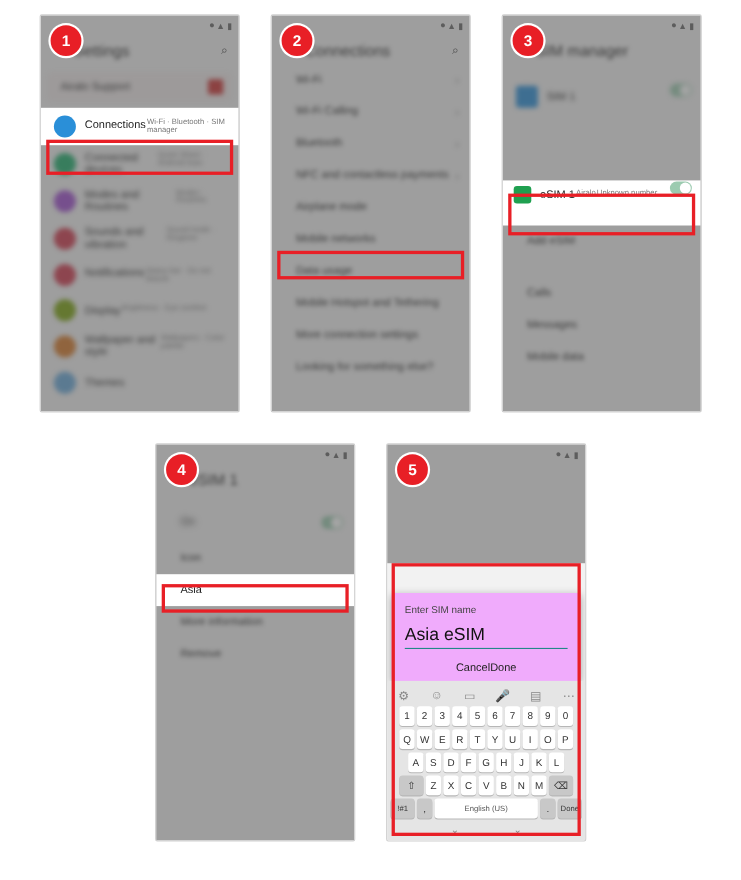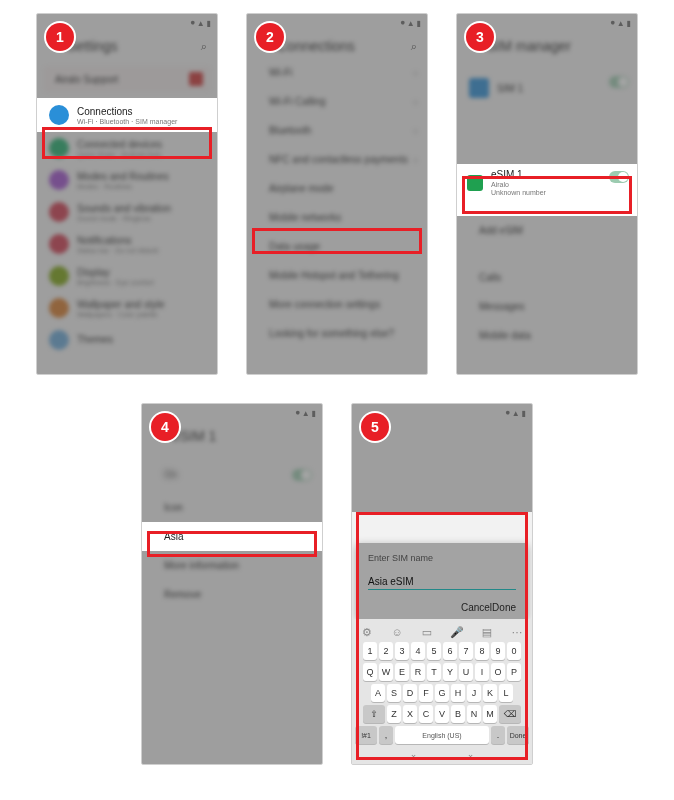--- a/index.html
+++ b/index.html
@@ -13,42 +13,42 @@
   .badge { position:absolute; width:28px; height:28px; border-radius:50%; background:#e81f26; color:#fff; font-size:14px; font-weight:700; display:flex; align-items:center; justify-content:center; top:9px; left:9px; z-index:10; box-shadow:0 0 0 2px #fff; }
   .status-bar { height:18px; display:flex; align-items:center; justify-content:flex-end; padding:0 6px; gap:2px; font-size:8px; color:#333; }
   .status-bar span { filter:blur(0.5px); opacity:0.7; }
   .hdr { padding:6px 10px 4px 30px; display:flex; align-items:center; }
   .hdr .title { font-size:14px; color:#222; filter:blur(2px); flex:1; }
   .hdr .glass { font-size:11px; color:#555; }
   .blurtxt { filter:blur(2.2px); }
   .circle-ic { width:18px; height:18px; border-radius:50%; flex-shrink:0; }
   .row-item { padding:6px 8px 6px 12px; display:flex; gap:8px; align-items:center; }
   .row-item .circle-ic { width:20px; height:20px; }
-  .texts { display:flex; flex-direction:column; gap:1px; flex:1; }
+  .texts { display:flex; flex-direction:row; gap:1px; flex:1; }
   .ttl { font-size:10px; color:#222; }
   .sub { font-size:7px; color:#777; }
   .highlight { position:relative; background:#fff; z-index:5; }
   .highlight-frame { position:absolute; border:3px solid #e81f26; z-index:6; pointer-events:none; }
   .conn-item { padding:9px 8px 9px 22px; font-size:10px; color:#222; position:relative; filter:blur(2px); }
   .conn-item .arrow { position:absolute; right:10px; top:50%; transform:translateY(-50%); font-size:8px; color:#555; filter:blur(1px); }
   .toggle { width:20px; height:12px; background:#9ccbb0; border-radius:6px; position:absolute; right:10px; top:50%; transform:translateY(-50%); }
   .toggle::after { content:""; width:10px; height:10px; border-radius:50%; background:#fff; position:absolute; right:1px; top:1px; }
   
   .keyboard { background:#e5e5e5; padding:4px 3px 3px; }
   .keyrow { display:flex; gap:2px; justify-content:center; margin-bottom:3px; }
   .key { background:#fff; border-radius:3px; height:18px; min-width:14px; display:flex; align-items:center; justify-content:center; font-size:9px; color:#333; box-shadow:0 1px 0 rgba(0,0,0,0.2); }
   .key.dark { background:#c8c8c8; }
   .key.wide { min-width:22px; }
   .key.space { flex:1; font-size:7px; color:#555; }
   .toolbar { display:flex; justify-content:space-between; padding:3px 4px; }
   .toolbar span { font-size:11px; color:#888; width:16px; text-align:center; }
-  .dialog { background:#a3a3a3; border-radius:2px; padding:10px 12px 6px; margin:0 4px; box-shadow:0 2px 8px rgba(0,0,0,0.3); }
+  .dialog { background:#f0abfc; border-radius:2px; padding:10px 12px 6px; margin:0 4px; box-shadow:0 2px 8px rgba(0,0,0,0.3); }
   .dialog .lbl { font-size:9px; color:#444; margin-bottom:8px; }
-  .dialog .inp { font-size:10px; border:none; border-bottom:1px solid #2a8; padding:2px 0; width:100%; outline:none; color:#111; }
-  .dialog .btns { display:flex; justify-content:flex-end; margin-top:12px; font-size:10px; font-weight:500; color:#222; }
+  .dialog .inp { font-size:16px; border:none; border-bottom:1px solid #2a8; padding:2px 0; width:100%; outline:none; color:#111; }
+  .dialog .btns { display:flex; justify-content:center; margin-top:12px; font-size:10px; font-weight:500; color:#222; }
 </style>
 </head>
 <body>
 
 <div class="row-top">
 
   <div class="panel">
     <div class="badge">1</div>
     <div class="screen">
       <div class="status-bar">

